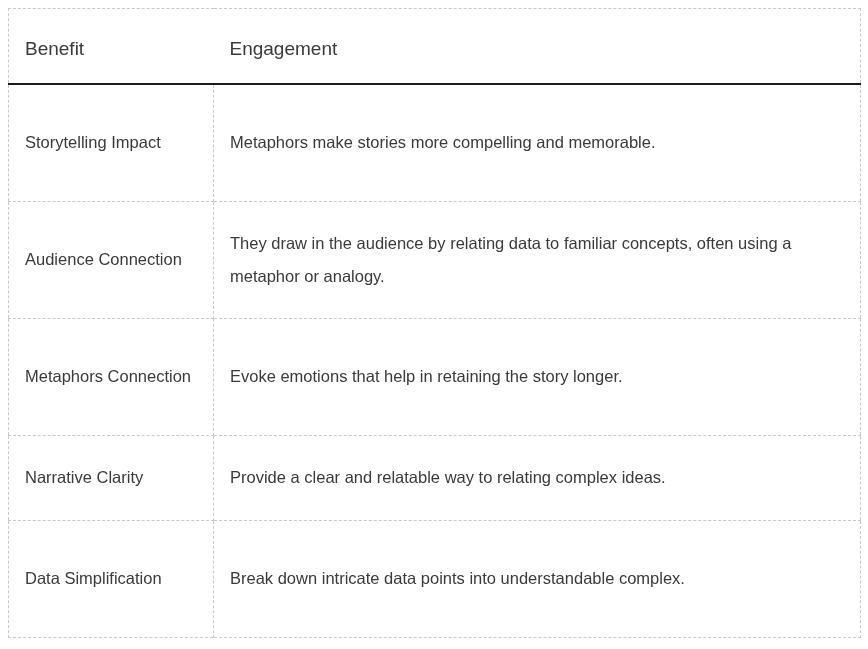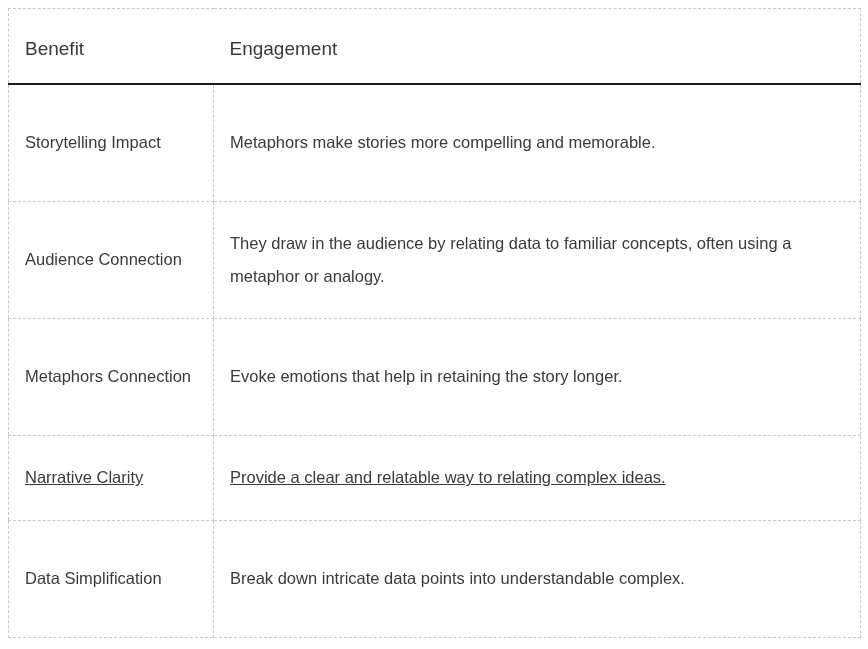--- a/index.html
+++ b/index.html
@@ -59,21 +59,21 @@
 
   tbody td.cell-benefit {
     border-right: 1px dashed #c9c9c9;
   }
 
   tbody tr:last-child td {
     border-bottom: 0;
   }
 
   tbody tr.row-tall td { height: 88px; }
-  tbody tr.row-short td { height: 56px; text-decoration: underline; }
+  tbody tr.row-short td { height: 56px; }
 </style>
 </head>
 <body>
 
 <div class="table-wrap">
   <table class="benefits-table">
     <colgroup>
       <col class="col-benefit">
       <col class="col-desc">
     </colgroup>

